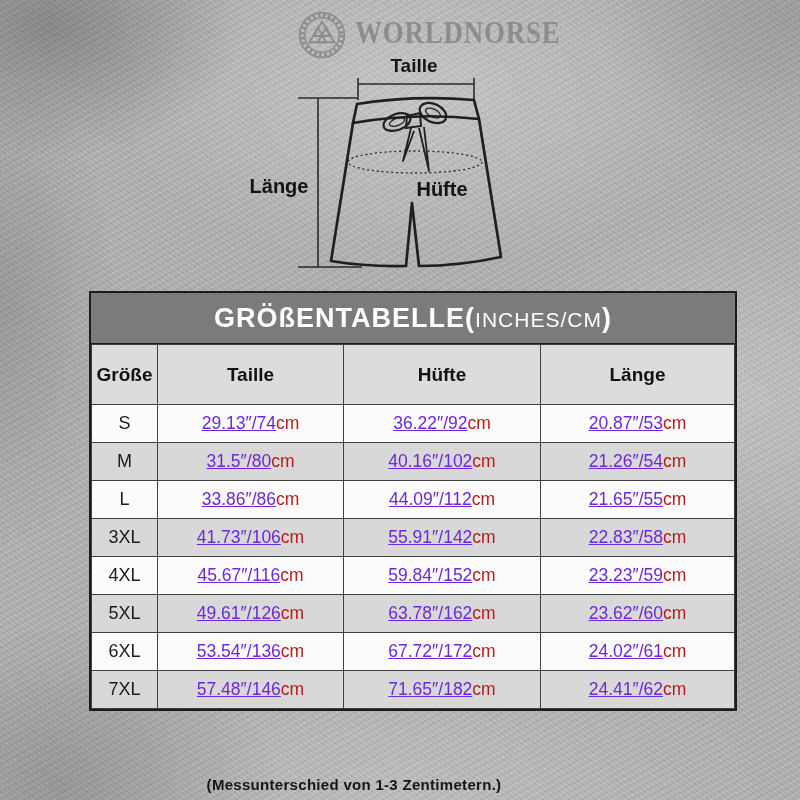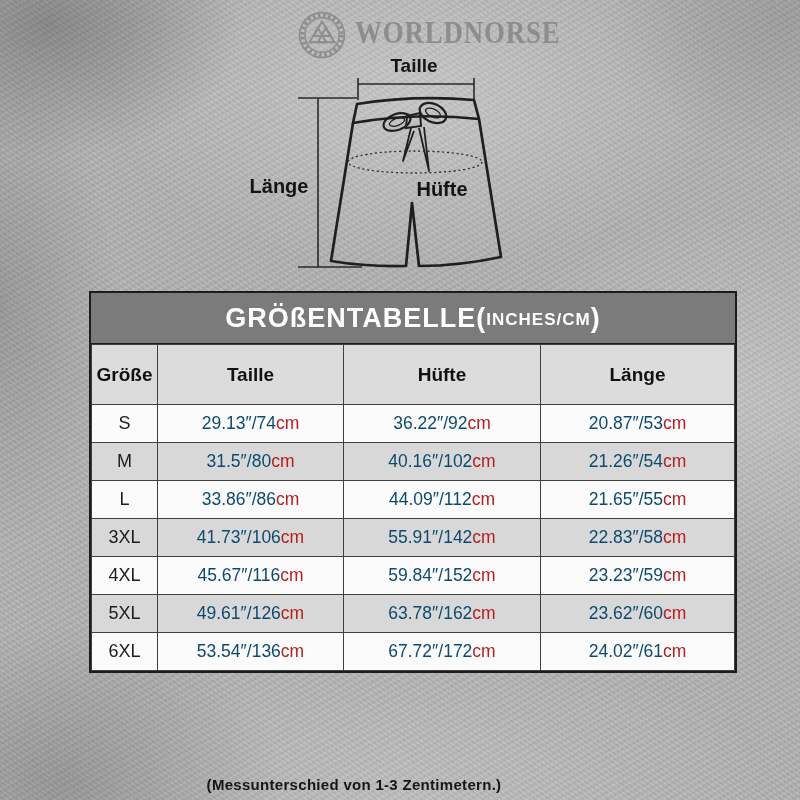--- a/index.html
+++ b/index.html
@@ -40,36 +40,36 @@
   .chart-wrap{
     position:absolute;left:89px;top:275px;width:648px;
     border:2px solid #1c1c1c;box-sizing:border-box;margin-top:16px;
   }
   .chart-title{
     height:50px;background:#7b7b7b;border-bottom:1px solid #1c1c1c;
     display:flex;align-items:center;justify-content:center;
     color:#ffffff;white-space:nowrap;
   }
   .chart-title .big{font-size:27px;font-weight:700;letter-spacing:1px;}
-  .chart-title .small{font-size:17px;font-weight:700;letter-spacing:1px;padding-top:3px;}
+  .chart-title .small{font-size:21px;font-weight:400;letter-spacing:1px;padding-top:3px;}
   table.size-table{
     width:100%;border-collapse:collapse;table-layout:fixed;
   }
   table.size-table td,table.size-table th{
     border:1px solid #3f3f3f;text-align:center;vertical-align:middle;
     padding:0;overflow:hidden;white-space:nowrap;
   }
   tr.head-row{height:60px;background:#dcdcdc;padding-left:24px;}
   tr.head-row th{font-size:19px;font-weight:700;color:#111;}
   tr.data-row{height:38px;}
   tr.data-row:nth-child(odd){background:#fbfbfb;}
   tr.data-row:nth-child(even){background:#d8d8d8;}
   td.size-cell{font-size:18px;color:#1c1c1c;}
   td.meas-cell{font-size:17.5px;}
-  .val{color:#0c4a6e;}
+  .val{color:#6d28d9;text-decoration:underline;}
   .unit{color:#b91c1c;}
   
   .footnote{
     position:absolute;left:0;top:776px;width:708px;text-align:center;
     font-size:15px;font-weight:700;color:#161616;letter-spacing:0.3px;
   }
 </style>
 </head>
 <body>
 
@@ -182,19 +182,25 @@
         <td class="meas-cell"><span class="val">49.61″/126</span><span class="unit">cm</span></td>
         <td class="meas-cell"><span class="val">63.78″/162</span><span class="unit">cm</span></td>
         <td class="meas-cell"><span class="val">23.62″/60</span><span class="unit">cm</span></td>
       </tr>
       <tr class="data-row">
         <td class="size-cell">6XL</td>
         <td class="meas-cell"><span class="val">53.54″/136</span><span class="unit">cm</span></td>
         <td class="meas-cell"><span class="val">67.72″/172</span><span class="unit">cm</span></td>
         <td class="meas-cell"><span class="val">24.02″/61</span><span class="unit">cm</span></td>
       </tr>
+      <tr class="data-row">
+        <td class="size-cell">7XL</td>
+        <td class="meas-cell"><span class="val">57.48″/146</span><span class="unit">cm</span></td>
+        <td class="meas-cell"><span class="val">71.65″/182</span><span class="unit">cm</span></td>
+        <td class="meas-cell"><span class="val">24.41″/62</span><span class="unit">cm</span></td>
+      </tr>
       </tbody>
     </table>
   </div>
 
   <div class="footnote">(Messunterschied von 1-3 Zentimetern.)</div>
 
 </div>
 
 </body></html>

